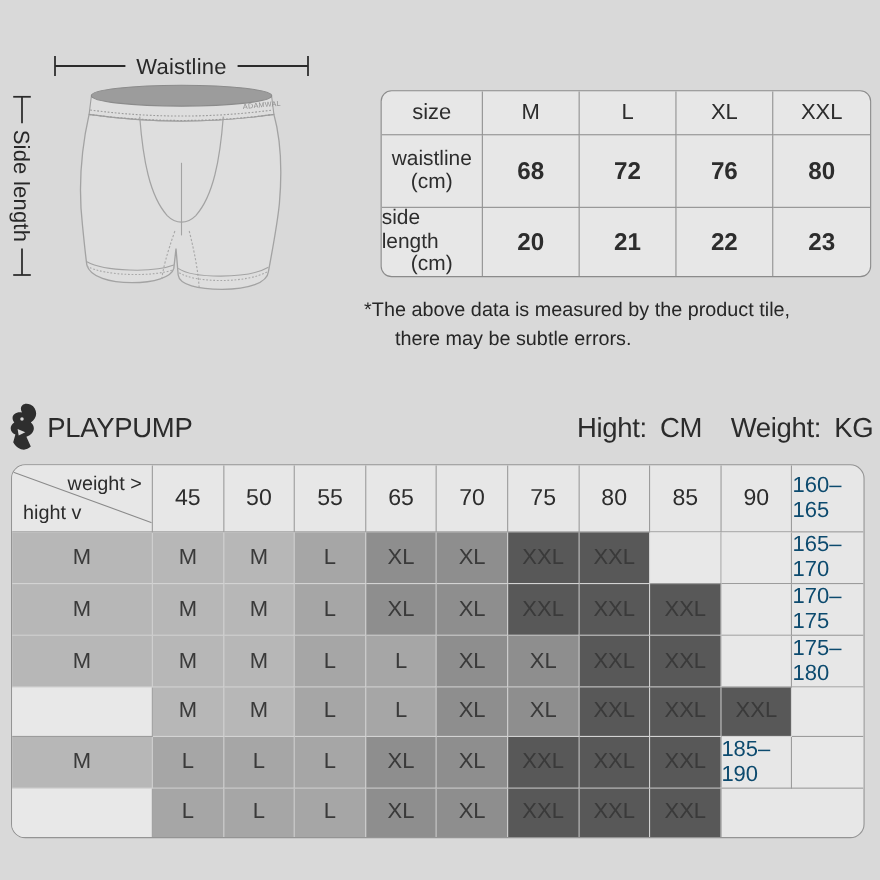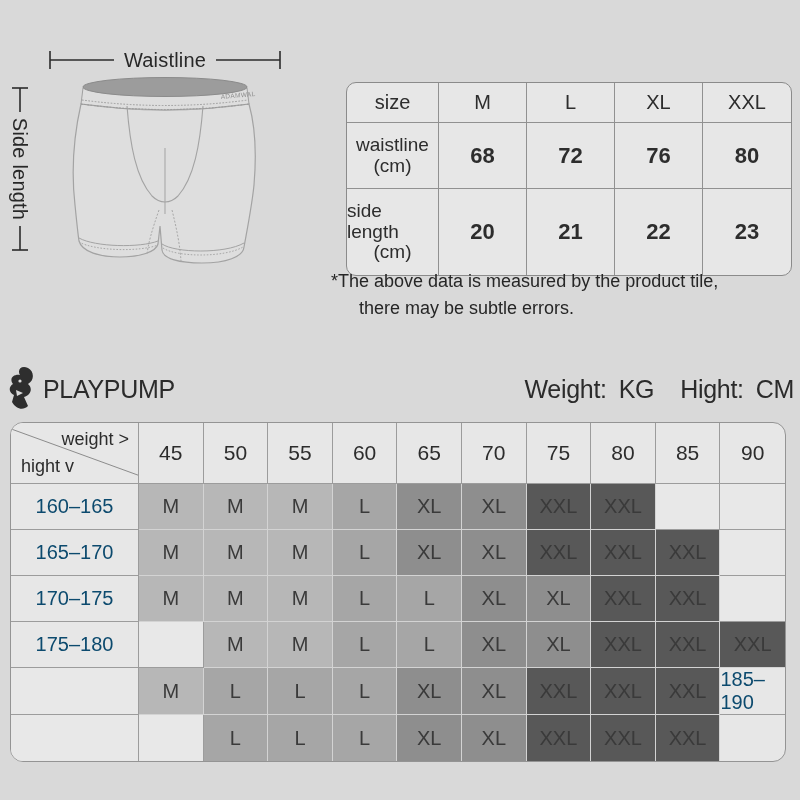--- a/index.html
+++ b/index.html
@@ -12,21 +12,21 @@
   }
   .canvas{position:relative;width:800px;height:800px;overflow:hidden;background:#d9d9d9;}
 
   
   .garment-svg{position:absolute;left:0;top:0;width:330px;height:300px;}
   .dim-text{font-size:20px;fill:#282828;text-anchor:middle;font-weight:500;letter-spacing:0.2px;}
   .brand-text{font-size:6.5px;fill:#8d8d8d;letter-spacing:0.3px;}
 
   
   .size-table{
-    position:absolute;left:346px;top:82px;width:446px;height:194px;
+    position:absolute;left:346px;top:82px;width:446px;height:170px;
     box-sizing:border-box;background:#e7e7e7;
     border:1px solid #8b8b8b;border-radius:10px;overflow:hidden;
     display:grid;grid-template-columns:92px 1fr 1fr 1fr 1fr;
     grid-template-rows:40px 66px 1fr;
     font-size:20px;color:#2d2d2d;
   }
   .size-table .cell{
     display:flex;flex-direction:column;align-items:center;justify-content:center;
     border-right:1px solid #919191;border-bottom:1px solid #919191;
     line-height:1.08;
@@ -155,39 +155,38 @@
   </div>
 
   <div class="heading">
     <svg class="logo" viewBox="0 0 30 46" aria-hidden="true">
       <path d="M20,2 C13,-1 9,4 12,9 C5,8 1,13 5,18 C0,21 1,27 6,29 L4,36 C8,43 15,45 20,40 L16,31 C23,29 25,22 20,18 C27,14 26,5 20,2 Z" fill="#2e2e2e"></path>
       <circle cx="12" cy="15" r="1.6" fill="#d9d9d9"></circle>
       <path d="M8,24 L15,27 L9,30 Z" fill="#d9d9d9"></path>
     </svg>
     <span class="h-brand">PLAYPUMP</span>
     <span class="h-metric">
-      <span>Weight:</span><span class="h-unit">KG</span>
+      <span>Hight:</span><span class="h-unit">CM</span>
     </span>
     <span class="h-metric">
-      <span>Hight:</span><span class="h-unit">CM</span>
+      <span>Weight:</span><span class="h-unit">KG</span>
     </span>
   </div>
 
   <div class="sel-table">
     <div class="cell corner">
       <svg class="diag" viewBox="0 0 128 61" preserveAspectRatio="none" aria-hidden="true">
         <line x1="0" y1="6" x2="128" y2="53" stroke="#8a8a8a" stroke-width="1"></line>
       </svg>
       <span class="corner-w">weight &gt;</span>
       <span class="corner-h">hight v</span>
     </div>
   <div class="cell head">45</div>
       <div class="cell head">50</div>
       <div class="cell head">55</div>
-      <div class="cell head">60</div>
       <div class="cell head">65</div>
       <div class="cell head">70</div>
       <div class="cell head">75</div>
       <div class="cell head">80</div>
       <div class="cell head">85</div>
       <div class="cell head">90</div>
       <div class="cell hl">160–165</div>
       <div class="cell dk" style="background: rgb(183, 183, 183);">M</div>
       <div class="cell dk" style="background: rgb(183, 183, 183);">M</div>
       <div class="cell dk" style="background: rgb(183, 183, 183);">M</div>

